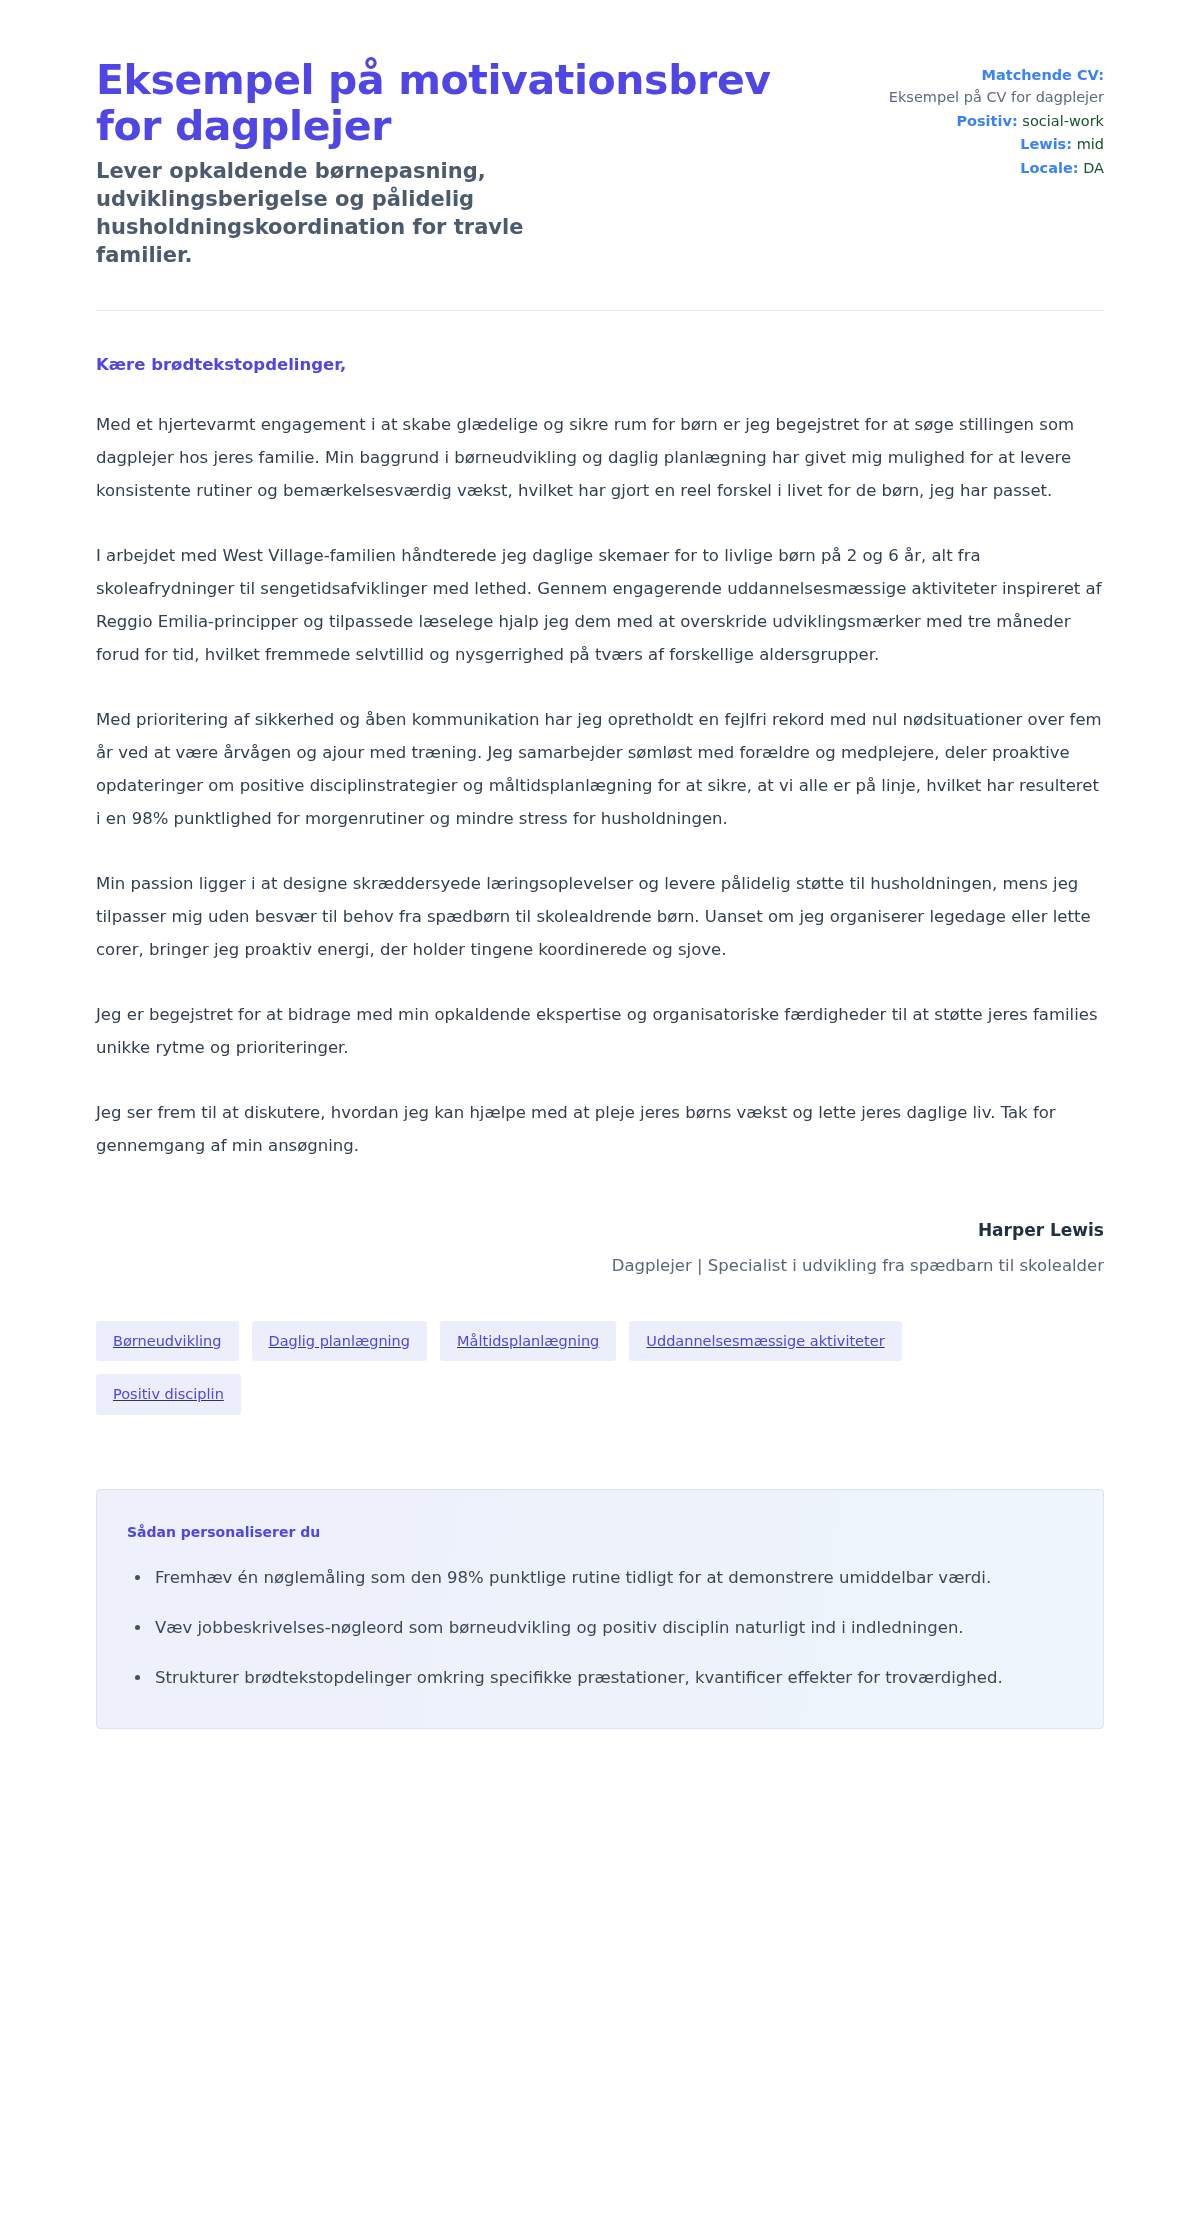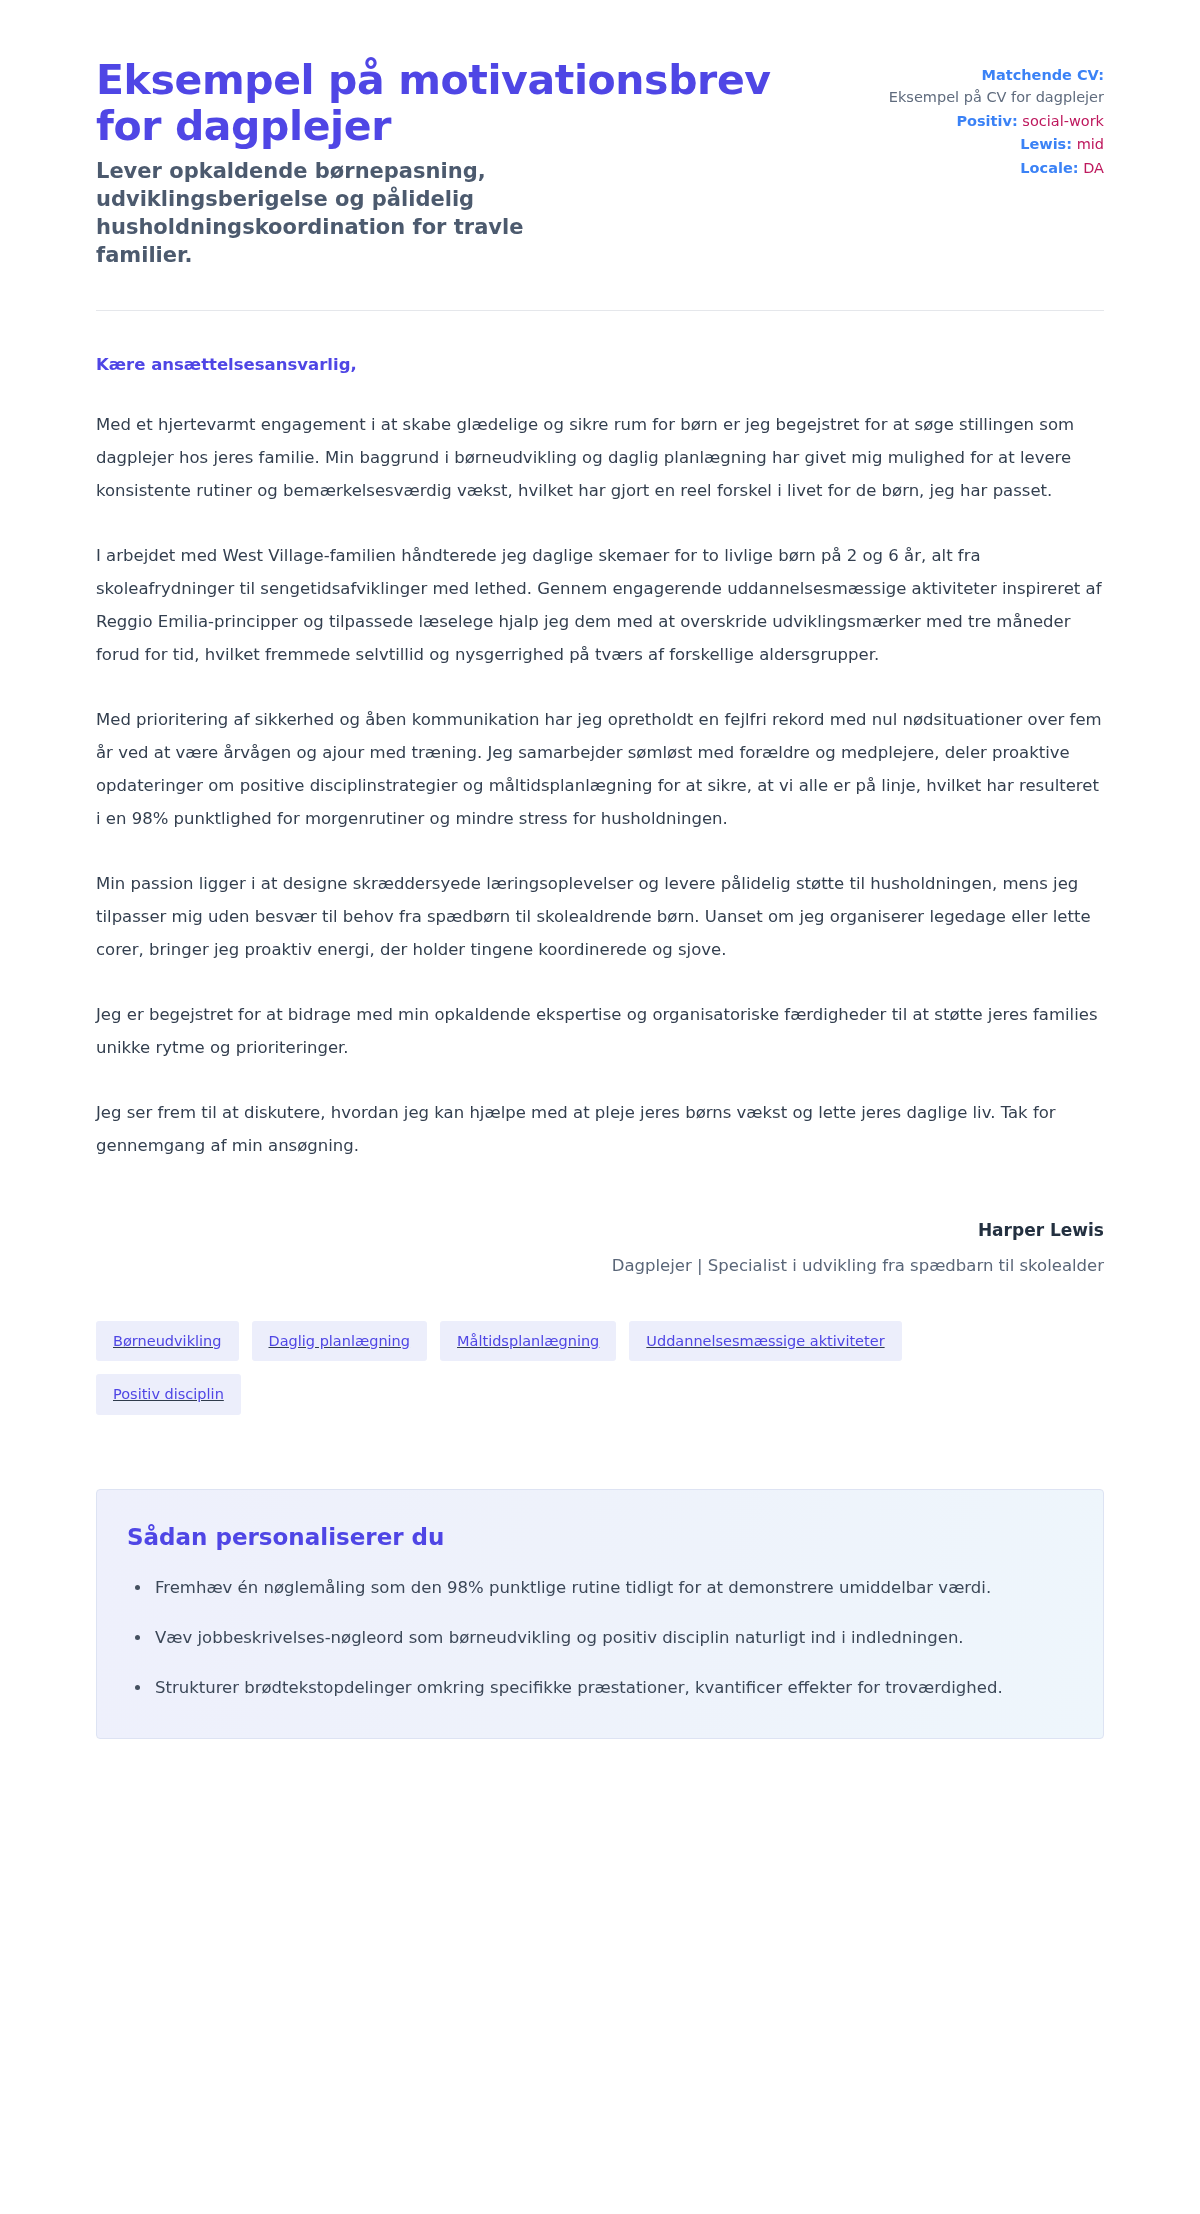--- a/index.html
+++ b/index.html
@@ -56,21 +56,21 @@
     font-size: 14.5px;
     line-height: 1.55;
     color: #5a6678;
     padding-top: 6px;
   }
   .meta-row { margin-bottom: 1px; }
   .meta-label {
     font-weight: 700;
     color: #3b82f6;
   }
-  .meta-value { color: #be185d; text-align: right; }
+  .meta-value { color: #14532d; text-align: right; }
   .meta-block-value {
     display: block;
     color: #5f6b7d;
   }
 
   .divider {
     margin: 40px 0 0 0;
     border: 0;
     border-top: 1px solid #e5e7eb;
     width: 100%;
@@ -130,21 +130,21 @@
   
   .tip-card {
     margin-top: 74px;
     background: linear-gradient(100deg, #eef0fc 0%, #eef2fb 45%, #eef6fc 100%);
     border: 1px solid #dde3f3;
     border-radius: 4px;
     padding: 34px 34px 34px 30px;
   }
   .tip-title {
     margin: 0 0 22px 0;
-    font-size: 23px;
+    font-size: 14px;
     font-weight: 700;
     color: #4f46e5;
   }
   .tip-list {
     margin: 0;
     padding-left: 24px;
     list-style: none;
   }
   .tip-list li {
     position: relative;
@@ -195,21 +195,21 @@
         <span class="meta-label">Locale:</span>
         <span class="meta-value">DA</span>
       </div>
     </div>
 
   </div>
 
   <hr class="divider">
 
   <div class="letter">
-    <p class="salutation">Kære ansættelsesansvarlig,</p>
+    <p class="salutation">Kære brødtekstopdelinger,</p>
 
     <div>
       <p class="body-para">Med et hjertevarmt engagement i at skabe glædelige og sikre rum for børn er jeg begejstret for at søge stillingen som dagplejer hos jeres familie. Min baggrund i børneudvikling og daglig planlægning har givet mig mulighed for at levere konsistente rutiner og bemærkelsesværdig vækst, hvilket har gjort en reel forskel i livet for de børn, jeg har passet.</p>
       <p class="body-para">I arbejdet med West Village-familien håndterede jeg daglige skemaer for to livlige børn på 2 og 6 år, alt fra skoleafrydninger til sengetidsafviklinger med lethed. Gennem engagerende uddannelsesmæssige aktiviteter inspireret af Reggio Emilia-principper og tilpassede læselege hjalp jeg dem med at overskride udviklingsmærker med tre måneder forud for tid, hvilket fremmede selvtillid og nysgerrighed på tværs af forskellige aldersgrupper.</p>
       <p class="body-para">Med prioritering af sikkerhed og åben kommunikation har jeg opretholdt en fejlfri rekord med nul nødsituationer over fem år ved at være årvågen og ajour med træning. Jeg samarbejder sømløst med forældre og medplejere, deler proaktive opdateringer om positive disciplinstrategier og måltidsplanlægning for at sikre, at vi alle er på linje, hvilket har resulteret i en 98% punktlighed for morgenrutiner og mindre stress for husholdningen.</p>
       <p class="body-para">Min passion ligger i at designe skræddersyede læringsoplevelser og levere pålidelig støtte til husholdningen, mens jeg tilpasser mig uden besvær til behov fra spædbørn til skolealdrende børn. Uanset om jeg organiserer legedage eller lette corer, bringer jeg proaktiv energi, der holder tingene koordinerede og sjove.</p>
       <p class="body-para">Jeg er begejstret for at bidrage med min opkaldende ekspertise og organisatoriske færdigheder til at støtte jeres families unikke rytme og prioriteringer.</p>
       <p class="body-para">Jeg ser frem til at diskutere, hvordan jeg kan hjælpe med at pleje jeres børns vækst og lette jeres daglige liv. Tak for gennemgang af min ansøgning.</p>
     </div>
   </div>

